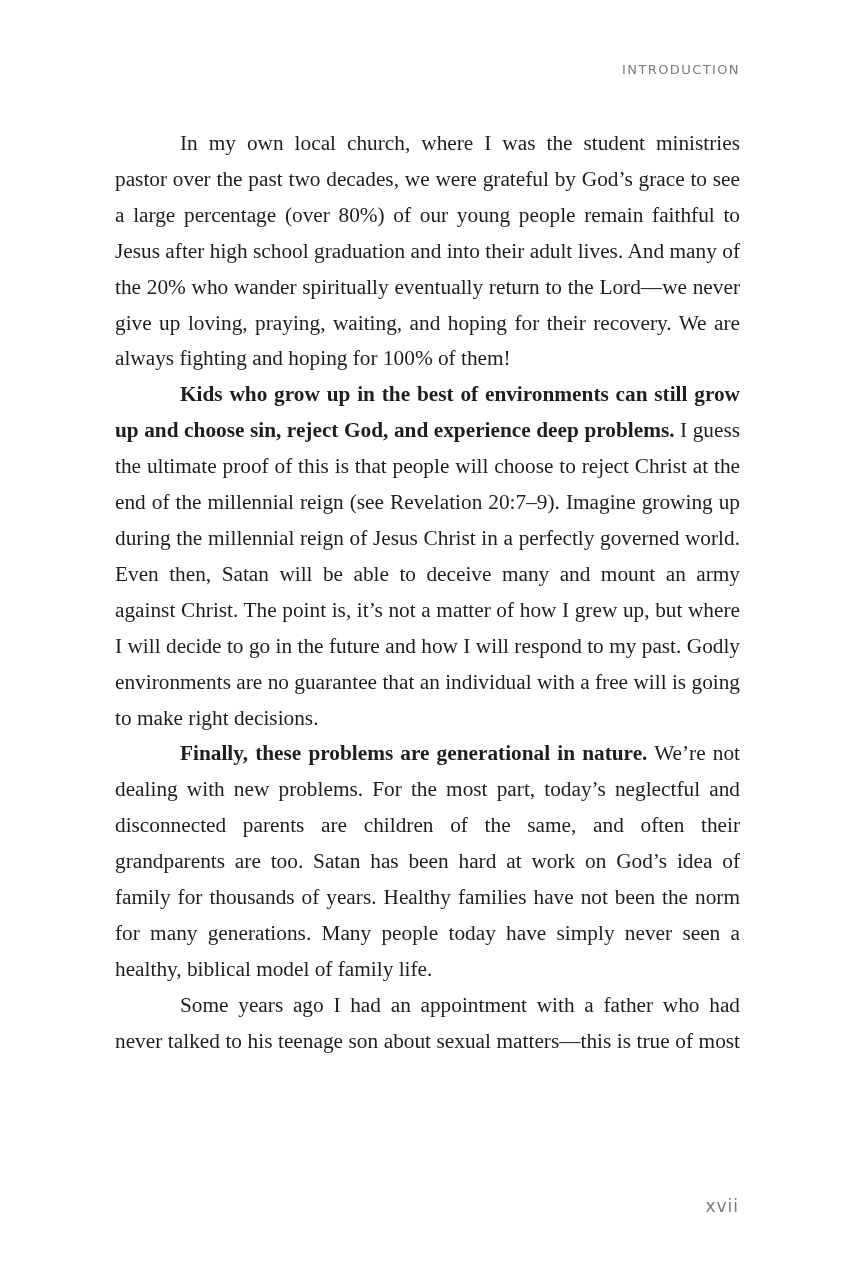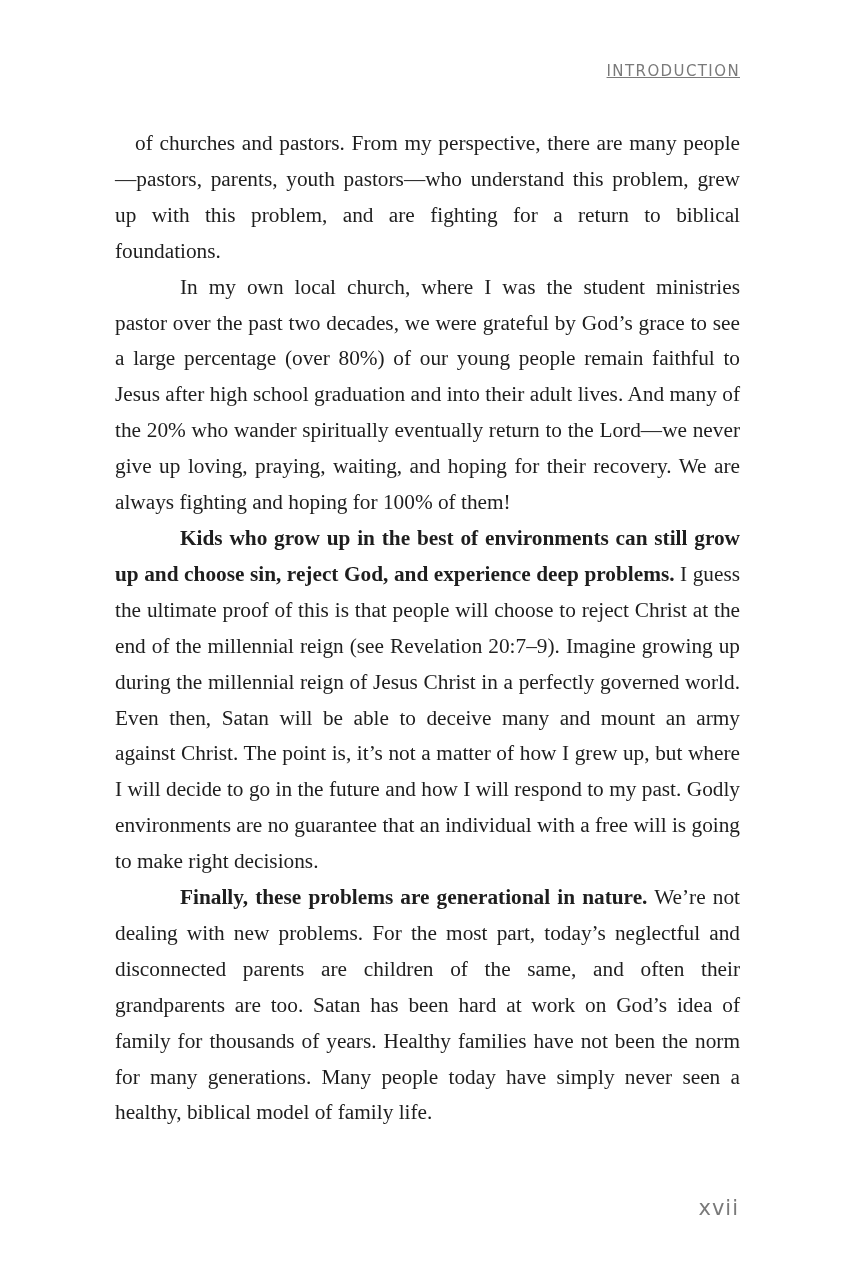--- a/index.html
+++ b/index.html
@@ -11,25 +11,24 @@
       width: 853px;
       height: 1280px;
       position: relative;
       overflow: hidden;
     }
     .running-head {
       position: absolute;
       right: 113px;
       top: 62px;
       font-family: "DejaVu Sans", sans-serif;
-      font-size: 15px;
+      font-size: 13px;
       letter-spacing: 1.4px;
       color: #7a7a7a;
       font-weight: normal;
-      text-decoration: underline;
     }
     .text-block {
       position: absolute;
       left: 115px;
       top: 126px;
       width: 625px;
       font-family: "Liberation Serif", serif;
       font-size: 21.3px;
       line-height: 35.9px;
       color: #1e1e1e;
@@ -48,38 +47,38 @@
     }
     .lead {
       font-weight: bold;
       margin-left: 20px;
     }
     .folio {
       position: absolute;
       right: 114px;
       top: 1196px;
       font-family: "DejaVu Sans", sans-serif;
-      font-size: 21px;
+      font-size: 17px;
       letter-spacing: 1px;
       color: #7a7a7a;
     }
   </style>
 </head>
 <body>
 
 <div class="running-head">INTRODUCTION</div>
 
 <div class="text-block">
-  <p class="para no-indent">
-    <span class="lead"></span><span>of churches and pastors. From my perspective, there are many people—pastors, parents, youth pastors—who understand this problem, grew up with this problem, and are fighting for a return to biblical foundations.</span>
-  </p>
   <p class="para">
     <span class="lead"></span><span>In my own local church, where I was the student ministries pastor over the past two decades, we were grateful by God’s grace to see a large percentage (over 80%) of our young people remain faithful to Jesus after high school graduation and into their adult lives. And many of the 20% who wander spiritually eventually return to the Lord—we never give up loving, praying, waiting, and hoping for their recovery. We are always fighting and hoping for 100% of them!</span>
   </p>
   <p class="para">
     <span class="lead">Kids who grow up in the best of environments can still grow up and choose sin, reject God, and experience deep problems.</span><span> I guess the ultimate proof of this is that people will choose to reject Christ at the end of the millennial reign (see Revelation 20:7–9). Imagine growing up during the millennial reign of Jesus Christ in a perfectly governed world. Even then, Satan will be able to deceive many and mount an army against Christ. The point is, it’s not a matter of how I grew up, but where I will decide to go in the future and how I will respond to my past. Godly environments are no guarantee that an individual with a free will is going to make right decisions.</span>
   </p>
   <p class="para">
     <span class="lead">Finally, these problems are generational in nature.</span><span> We’re not dealing with new problems. For the most part, today’s neglectful and disconnected parents are children of the same, and often their grandparents are too. Satan has been hard at work on God’s idea of family for thousands of years. Healthy families have not been the norm for many generations. Many people today have simply never seen a healthy, biblical model of family life.</span>
   </p>
+  <p class="para last-line-justify">
+    <span class="lead"></span><span>Some years ago I had an appointment with a father who had never talked to his teenage son about sexual matters—this is true of most</span>
+  </p>
 </div>
 
 <div class="folio">xvii</div>
 
 </body></html>

